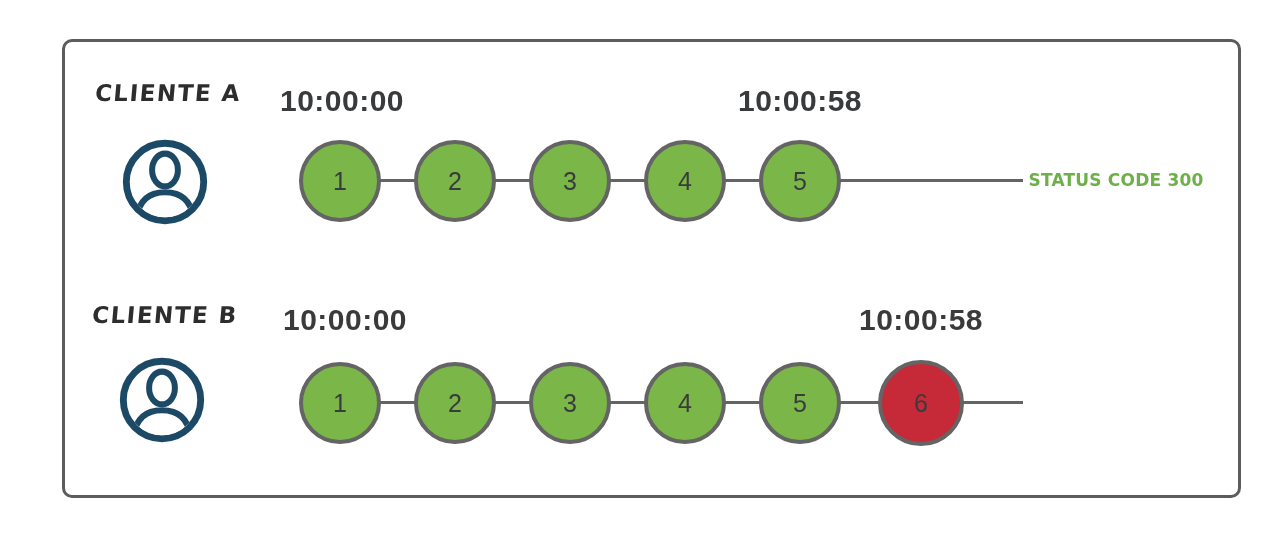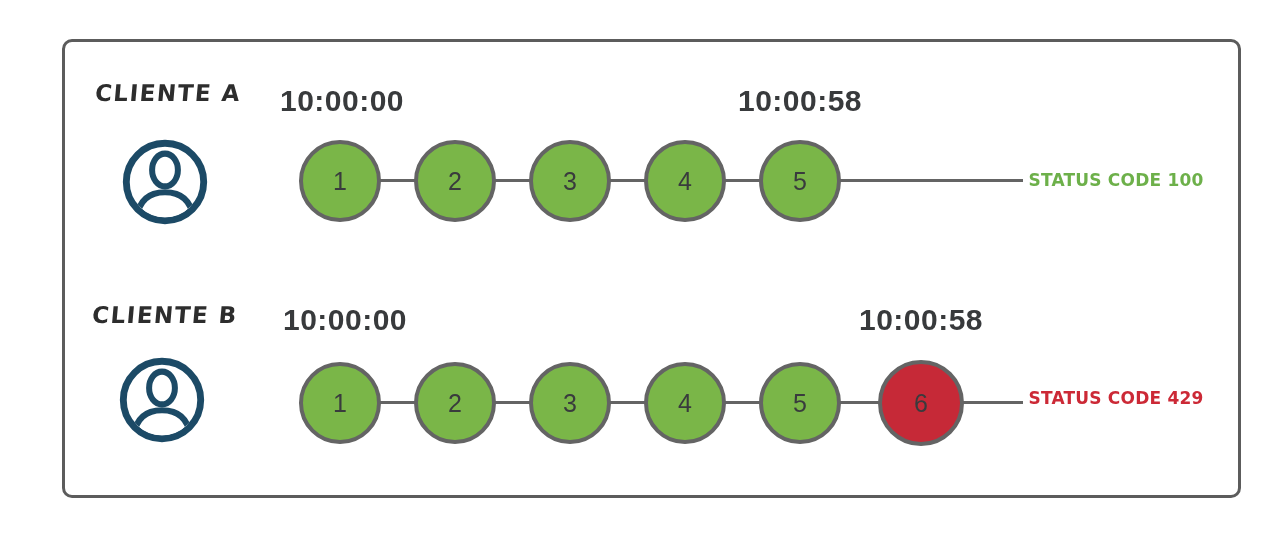--- a/index.html
+++ b/index.html
@@ -74,21 +74,21 @@
   </div>
 
   <div class="timeline-line" style="left:340px;top:179px;width:683px"></div>
 
   <div class="ts" style="left:342px;top:84px">10:00:00</div>
   <div class="ts" style="left:800px;top:84px">10:00:58</div>
 
   <div class="circles-layer"></div>
 
   <div class="status success" style="top:180px">
-    <div class="line1">STATUS CODE 100</div>
+    <div class="line1">STATUS CODE 300</div>
   </div>
 
   <div class="client-label" style="left:165px;top:302px">CLIENTE B</div>
 
   <div class="avatar" style="left:119px;top:357px;width:86px;height:86px">
     <svg width="86" height="86" viewBox="0 0 100 100">
       <defs>
           <clipPath id="clip-b">
             <circle cx="50" cy="50" r="41"></circle>
           </clipPath>
@@ -102,21 +102,20 @@
   </div>
 
   <div class="timeline-line" style="left:340px;top:401px;width:683px"></div>
 
   <div class="ts" style="left:345px;top:303px">10:00:00</div>
   <div class="ts" style="left:921px;top:303px">10:00:58</div>
 
   <div class="circles-layer"></div>
 
   <div class="status error" style="top:398px">
-    <div class="line1">STATUS CODE 429</div>
   </div>
 <div class="circle ok" style="left: 299px; top: 140px; width: 82px; height: 82px;">1</div>
     <div class="circle ok" style="left: 414px; top: 140px; width: 82px; height: 82px;">2</div>
     <div class="circle ok" style="left: 529px; top: 140px; width: 82px; height: 82px;">3</div>
     <div class="circle ok" style="left: 644px; top: 140px; width: 82px; height: 82px;">4</div>
     <div class="circle ok" style="left: 759px; top: 140px; width: 82px; height: 82px;">5</div>
     <div class="circle ok" style="left: 299px; top: 362px; width: 82px; height: 82px;">1</div>
     <div class="circle ok" style="left: 414px; top: 362px; width: 82px; height: 82px;">2</div>
     <div class="circle ok" style="left: 529px; top: 362px; width: 82px; height: 82px;">3</div>
     <div class="circle ok" style="left: 644px; top: 362px; width: 82px; height: 82px;">4</div>

